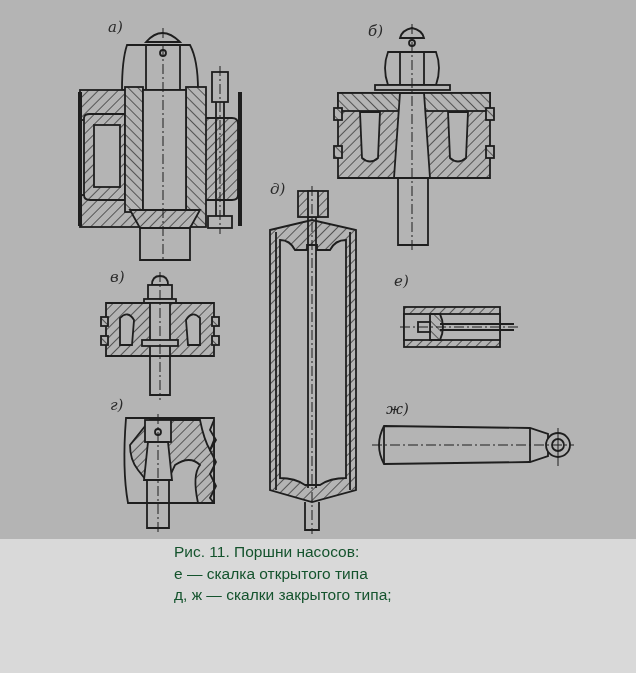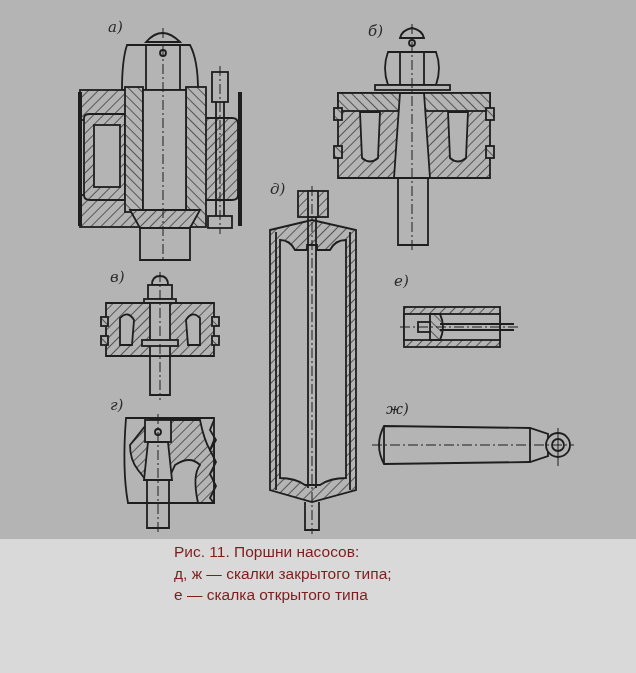--- a/index.html
+++ b/index.html
@@ -1,20 +1,20 @@
 <!DOCTYPE html>
 <html><head>
 <meta charset="utf-8">
 <style>
   html, body { margin:0; padding:0; }
   body { width:636px; height:673px; background:#d9d9d9; overflow:hidden; position:relative; }
   .figure { position:absolute; left:0; top:0; width:636px; height:539px; background:#b4b4b4; }
   .figure svg { position:absolute; left:0; top:0; }
   .label { position:absolute; font-family:"DejaVu Serif", serif; font-style:italic; font-size:15px; color:#2a2a2a; }
-  .caption { position:absolute; left:174px; top:541px; font-family:"Liberation Sans", sans-serif; font-size:15.5px; line-height:21.5px; color:#7f1d1d; }
+  .caption { position:absolute; left:174px; top:541px; font-family:"Liberation Sans", sans-serif; font-size:15.5px; line-height:21.5px; color:#14532d; }
   .caption div { white-space:nowrap; }
 </style>
 </head>
 <body>
 
 <div class="figure">
   <svg width="636" height="539" viewBox="0 0 636 539">
     <defs>
       <pattern id="hatch" width="7" height="7" patternUnits="userSpaceOnUse" patternTransform="rotate(45)">
         <rect width="7" height="7" fill="#b4b4b4"></rect>
@@ -154,15 +154,15 @@
   <span class="label" style="left:368px;top:22px;">б)</span>
   <span class="label" style="left:110px;top:268px;">в)</span>
   <span class="label" style="left:110px;top:396px;">г)</span>
   <span class="label" style="left:270px;top:180px;">д)</span>
   <span class="label" style="left:394px;top:272px;">е)</span>
   <span class="label" style="left:386px;top:400px;">ж)</span>
 </div>
 
 <div class="caption">
   <div>Рис. 11. Поршни насосов:</div>
+  <div>е — скалка открытого типа</div>
   <div>д, ж — скалки закрытого типа;</div>
-  <div>е — скалка открытого типа</div>
 </div>
 
 </body></html>

